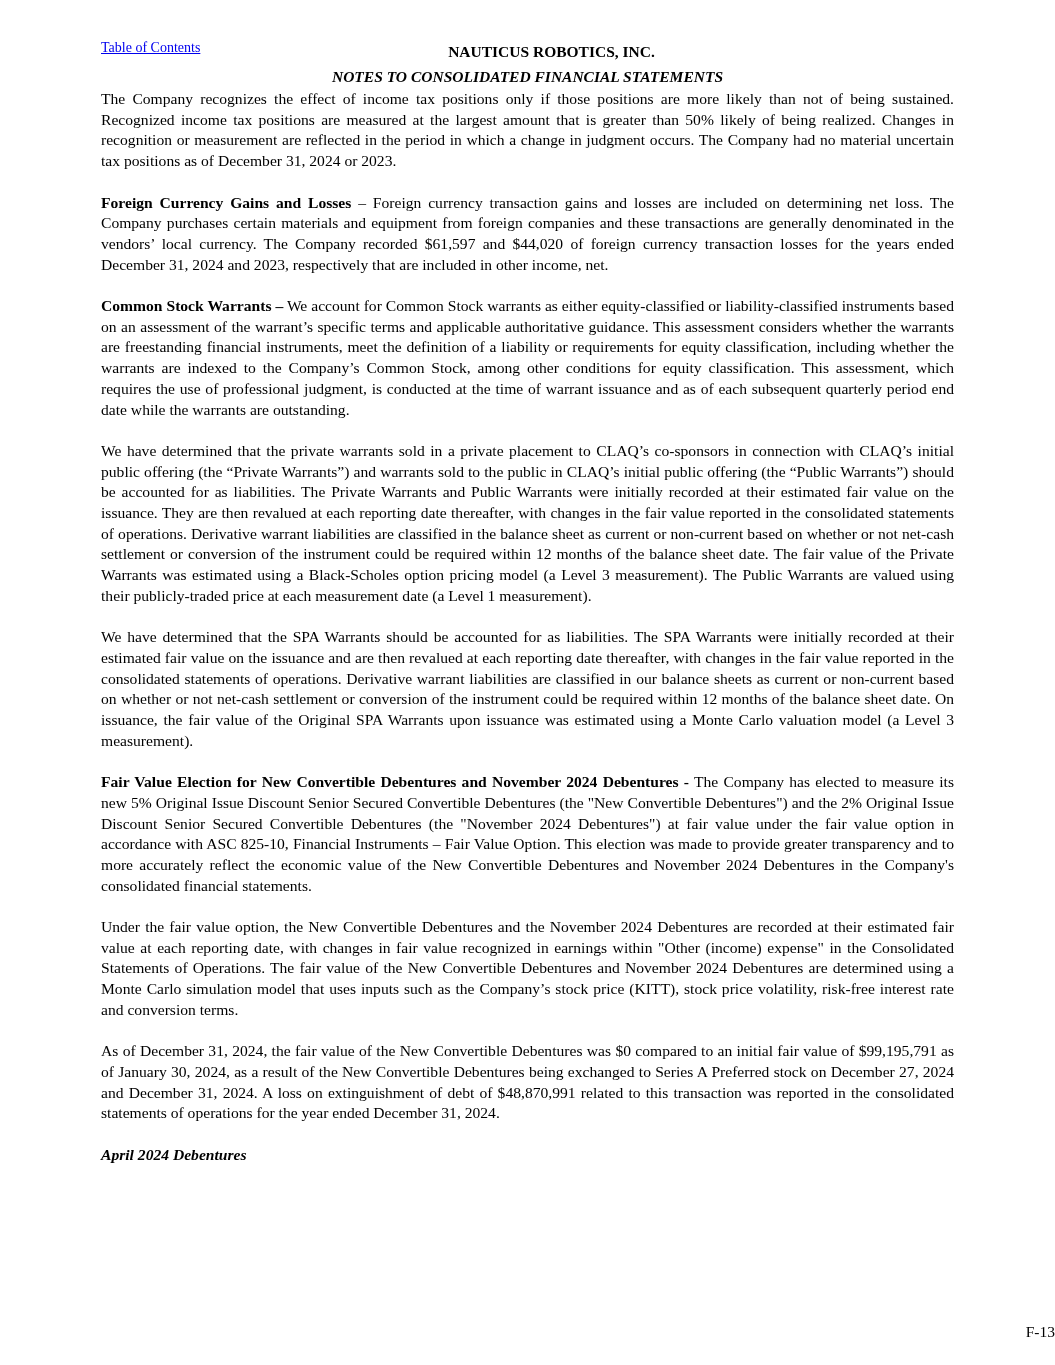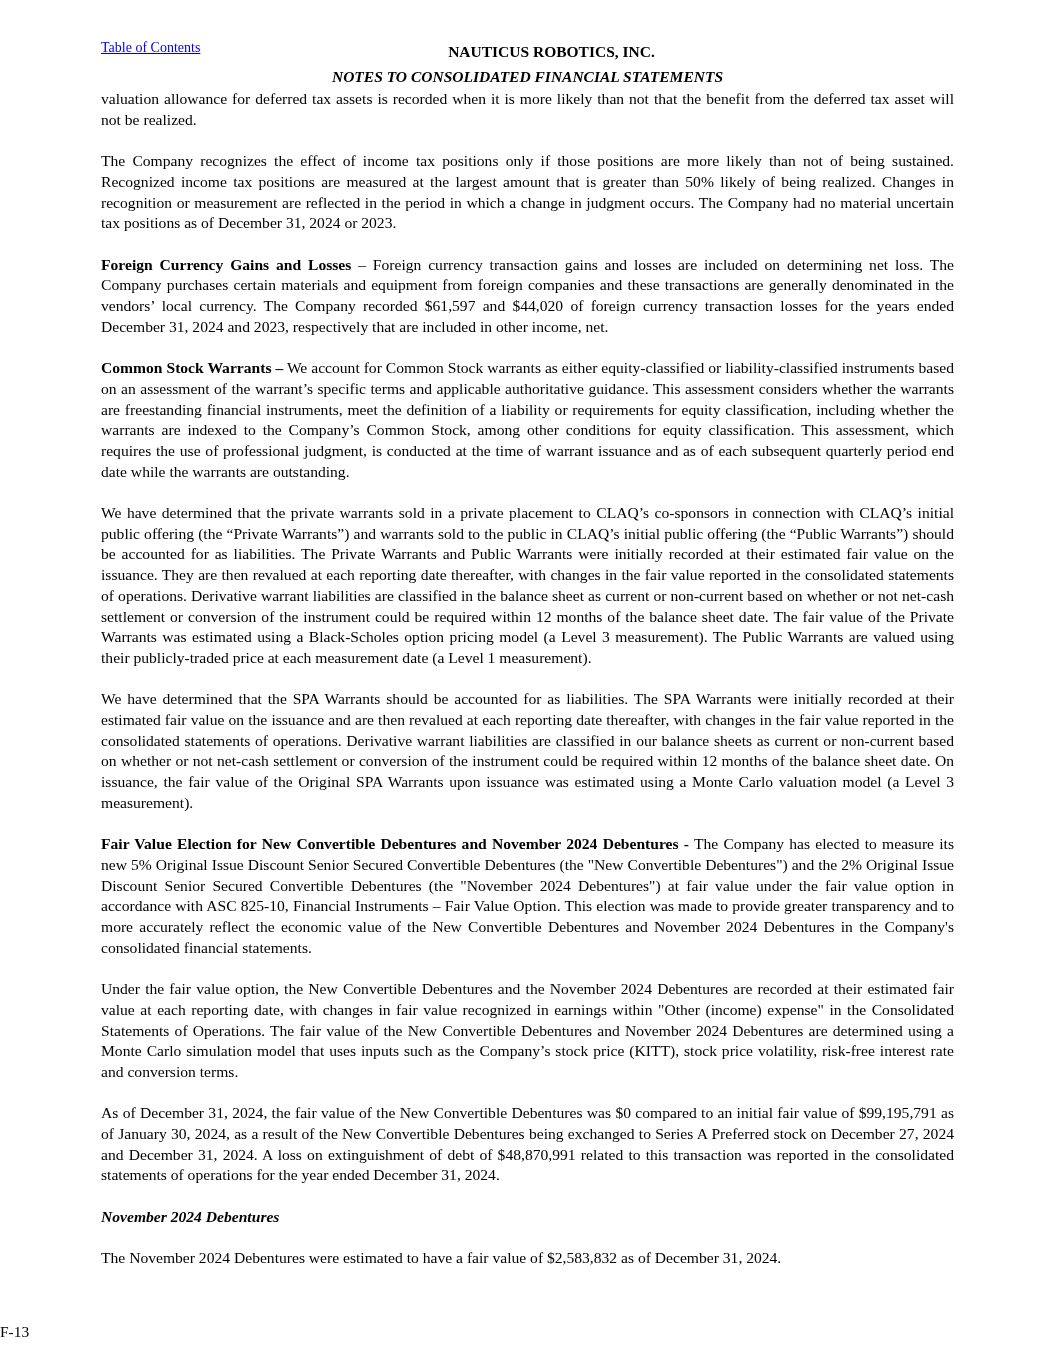--- a/index.html
+++ b/index.html
@@ -9,38 +9,36 @@
          color: #0000ee; text-decoration: underline; cursor: pointer; margin-top: 19px; }
   .hdr { position: absolute; left: 0; width: 1055px; text-align: center; font-weight: bold;
          font-size: 15.5px; line-height: 20px; }
   .hdr1 { top: 42px; margin-left: 24px; }
   .hdr2 { top: 67px; font-style: italic; }
   .body { position: absolute; left: 101px; top: 89px; width: 853px; font-size: 15.6px; line-height: 20.7px; }
   .body p { margin: 0 0 20.7px 0; text-align: justify; }
   .body p.last { margin-bottom: 0; }
   .lead { font-weight: bold; }
   .subhead { font-weight: bold; font-style: italic; }
-  .footer { position: absolute; left: 0; width: 1055px; top: 1322px; text-align: left;
+  .footer { position: absolute; left: 0; width: 1055px; top: 1322px; text-align: right;
             font-size: 15.5px; line-height: 20px; }
 </style>
 </head>
 <body>
 
 <a class="toc">Table of Contents</a>
 
 <div class="hdr hdr1">NAUTICUS ROBOTICS, INC.</div>
 <div class="hdr hdr2">NOTES TO CONSOLIDATED FINANCIAL STATEMENTS</div>
 
 <div class="body">
-  <p><span class="lead"></span><span>valuation allowance for deferred tax assets is recorded when it is more likely than not that the benefit from the deferred tax asset will not be realized.</span></p>
   <p><span class="lead"></span><span>The Company recognizes the effect of income tax positions only if those positions are more likely than not of being sustained. Recognized income tax positions are measured at the largest amount that is greater than 50% likely of being realized. Changes in recognition or measurement are reflected in the period in which a change in judgment occurs. The Company had no material uncertain tax positions as of December 31, 2024 or 2023.</span></p>
   <p><span class="lead">Foreign Currency Gains and Losses</span><span> – Foreign currency transaction gains and losses are included on determining net loss. The Company purchases certain materials and equipment from foreign companies and these transactions are generally denominated in the vendors’ local currency. The Company recorded $61,597 and $44,020 of foreign currency transaction losses for the years ended December 31, 2024 and 2023, respectively that are included in other income, net.</span></p>
   <p><span class="lead">Common Stock Warrants –</span><span> We account for Common Stock warrants as either equity-classified or liability-classified instruments based on an assessment of the warrant’s specific terms and applicable authoritative guidance. This assessment considers whether the warrants are freestanding financial instruments, meet the definition of a liability or requirements for equity classification, including whether the warrants are indexed to the Company’s Common Stock, among other conditions for equity classification. This assessment, which requires the use of professional judgment, is conducted at the time of warrant issuance and as of each subsequent quarterly period end date while the warrants are outstanding.</span></p>
   <p><span class="lead"></span><span>We have determined that the private warrants sold in a private placement to CLAQ’s co-sponsors in connection with CLAQ’s initial public offering (the “Private Warrants”) and warrants sold to the public in CLAQ’s initial public offering (the “Public Warrants”) should be accounted for as liabilities. The Private Warrants and Public Warrants were initially recorded at their estimated fair value on the issuance. They are then revalued at each reporting date thereafter, with changes in the fair value reported in the consolidated statements of operations. Derivative warrant liabilities are classified in the balance sheet as current or non-current based on whether or not net-cash settlement or conversion of the instrument could be required within 12 months of the balance sheet date. The fair value of the Private Warrants was estimated using a Black-Scholes option pricing model (a Level 3 measurement). The Public Warrants are valued using their publicly-traded price at each measurement date (a Level 1 measurement).</span></p>
   <p><span class="lead"></span><span>We have determined that the SPA Warrants should be accounted for as liabilities. The SPA Warrants were initially recorded at their estimated fair value on the issuance and are then revalued at each reporting date thereafter, with changes in the fair value reported in the consolidated statements of operations. Derivative warrant liabilities are classified in our balance sheets as current or non-current based on whether or not net-cash settlement or conversion of the instrument could be required within 12 months of the balance sheet date. On issuance, the fair value of the Original SPA Warrants upon issuance was estimated using a Monte Carlo valuation model (a Level 3 measurement).</span></p>
   <p><span class="lead">Fair Value Election for New Convertible Debentures and November 2024 Debentures -</span><span> The Company has elected to measure its new 5% Original Issue Discount Senior Secured Convertible Debentures (the "New Convertible Debentures") and the 2% Original Issue Discount Senior Secured Convertible Debentures (the "November 2024 Debentures") at fair value under the fair value option in accordance with ASC 825-10, Financial Instruments – Fair Value Option. This election was made to provide greater transparency and to more accurately reflect the economic value of the New Convertible Debentures and November 2024 Debentures in the Company's consolidated financial statements.</span></p>
   <p><span class="lead"></span><span>Under the fair value option, the New Convertible Debentures and the November 2024 Debentures are recorded at their estimated fair value at each reporting date, with changes in fair value recognized in earnings within "Other (income) expense" in the Consolidated Statements of Operations. The fair value of the New Convertible Debentures and November 2024 Debentures are determined using a Monte Carlo simulation model that uses inputs such as the Company’s stock price (KITT), stock price volatility, risk-free interest rate and conversion terms.</span></p>
   <p><span class="lead"></span><span>As of December 31, 2024, the fair value of the New Convertible Debentures was $0 compared to an initial fair value of $99,195,791 as of January 30, 2024, as a result of the New Convertible Debentures being exchanged to Series A Preferred stock on December 27, 2024 and December 31, 2024. A loss on extinguishment of debt of $48,870,991 related to this transaction was reported in the consolidated statements of operations for the year ended December 31, 2024.</span></p>
-  <p class="subhead">November 2024 Debentures</p>
-  <p class="last">The November 2024 Debentures were estimated to have a fair value of $2,583,832 as of December 31, 2024.</p>
+  <p class="subhead">April 2024 Debentures</p>
 </div>
 
 <div class="footer">F-13</div>
 
 </body></html>

